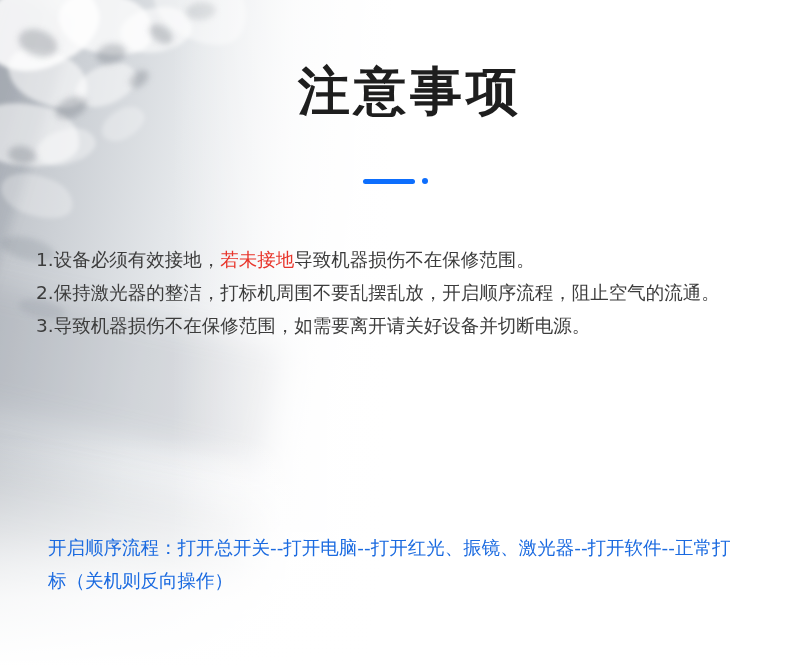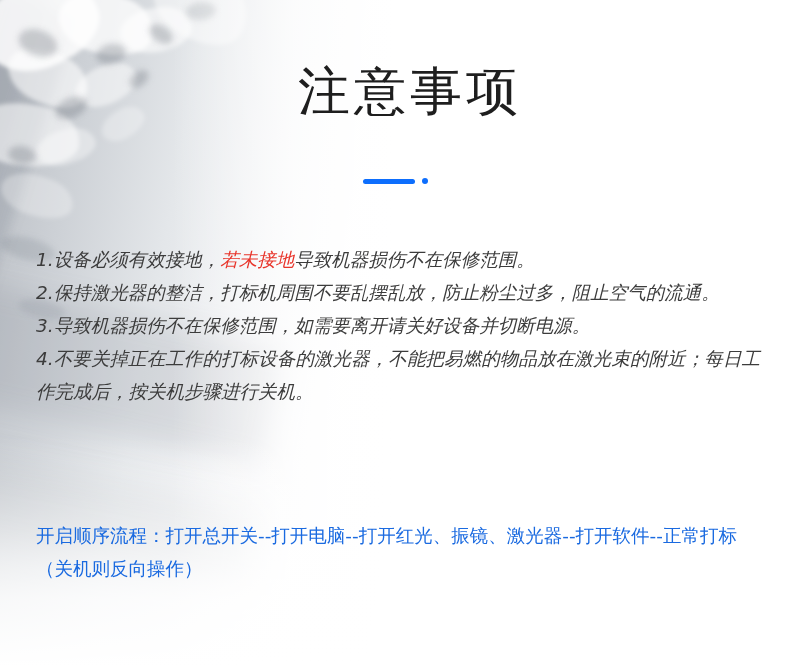--- a/index.html
+++ b/index.html
@@ -108,21 +108,21 @@
   }
 
   .title {
     position: absolute;
     top: 62px;
     left: 0;
     right: 0;
     text-align: center;
     font-size: 52px;
     line-height: 1.15;
-    font-weight: normal;
+    font-weight: bold;
     color: #1e1e1e;
     letter-spacing: 4px;
     font-family: "DejaVu Sans", "Liberation Sans", sans-serif;
     padding-left: 30px;
   }
 
   .divider {
     position: absolute;
     top: 178px;
     left: 0;
@@ -151,35 +151,34 @@
     left: 36px;
     width: 724px;
     font-size: 18.5px;
     line-height: 33px;
     color: #3c3c3c;
     font-family: "DejaVu Sans", "Liberation Sans", sans-serif;
   }
   .body-list p {
     margin: 0;
     text-align: justify;
-    font-style: italic;
   }
   .hl-red { color: #e8342a; }
 
   .footer-note {
     position: absolute;
     top: 519px;
     left: 36px;
     width: 724px;
     font-size: 18.5px;
     line-height: 33px;
     color: #1a6ae0;
     font-family: "DejaVu Sans", "Liberation Sans", sans-serif;
   }
-  .footer-note p { margin: 0; }
+  .footer-note p { margin: 12px; }
 </style>
 </head>
 <body>
 
 <div class="page">
 
   <div class="bg-photo">
     <div class="bg-base"></div>
     <div class="band b1"></div>
     <div class="band b2"></div>
@@ -216,23 +215,22 @@
 
     <div class="title">注意事项</div>
 
     <div class="divider">
       <span class="bar"></span>
       <span class="dot"></span>
     </div>
 
     <div class="body-list" id="notes-list">
         <p><span>1.</span><span>设备必须有效接地，</span><span class="hl-red">若未接地</span><span>导致机器损伤不在保修范围。</span></p>
-        <p><span>2.</span><span>保持激光器的整洁，打标机周围不要乱摆乱放，防止粉尘过多，阻止空气的流通。</span></p>
+        <p><span>2.</span><span>保持激光器的整洁，打标机周围不要乱摆乱放，开启顺序流程，阻止空气的流通。</span></p>
         <p><span>3.</span><span>导致机器损伤不在保修范围，如需要离开请关好设备并切断电源。</span></p>
-        <p><span>4.</span><span>不要关掉正在工作的打标设备的激光器，不能把易燃的物品放在激光束的附近；每日工作完成后，按关机步骤进行关机。</span></p>
       </div>
 
     <div class="footer-note">
       <p>开启顺序流程：打开总开关--打开电脑--打开红光、振镜、激光器--打开软件--正常打标（关机则反向操作）</p>
     </div>
 
   </div>
 </div>
 
 </body></html>

